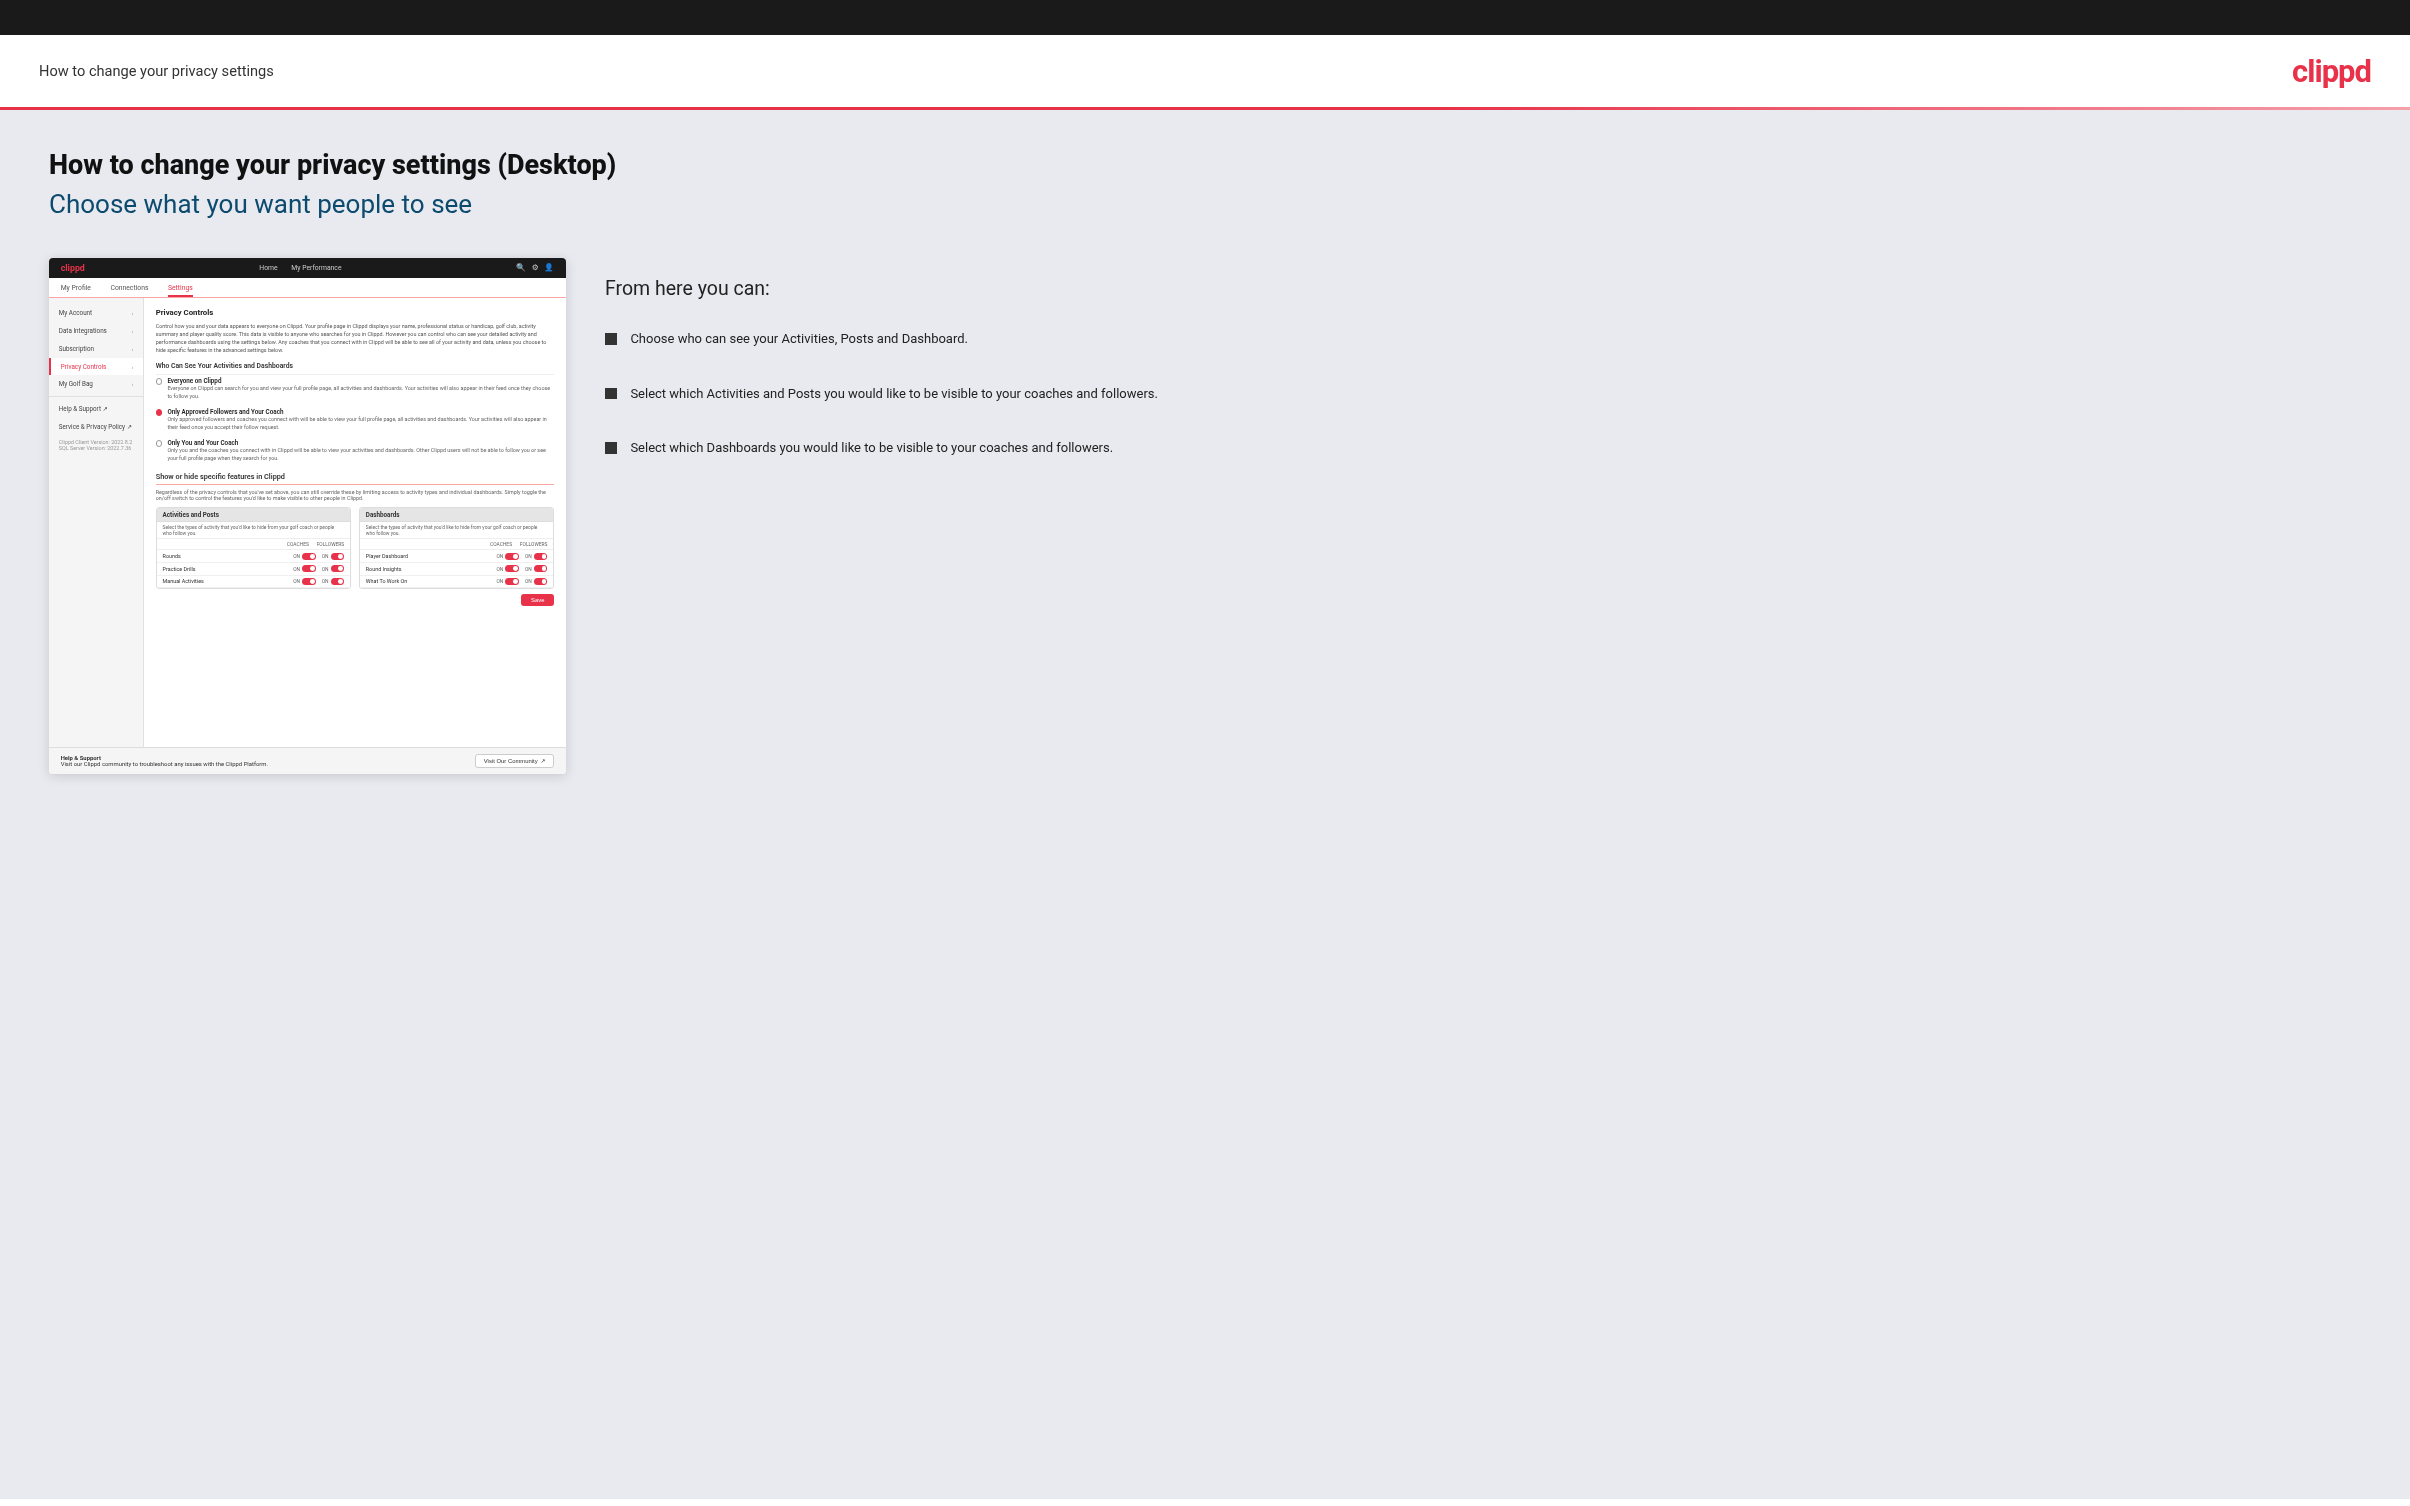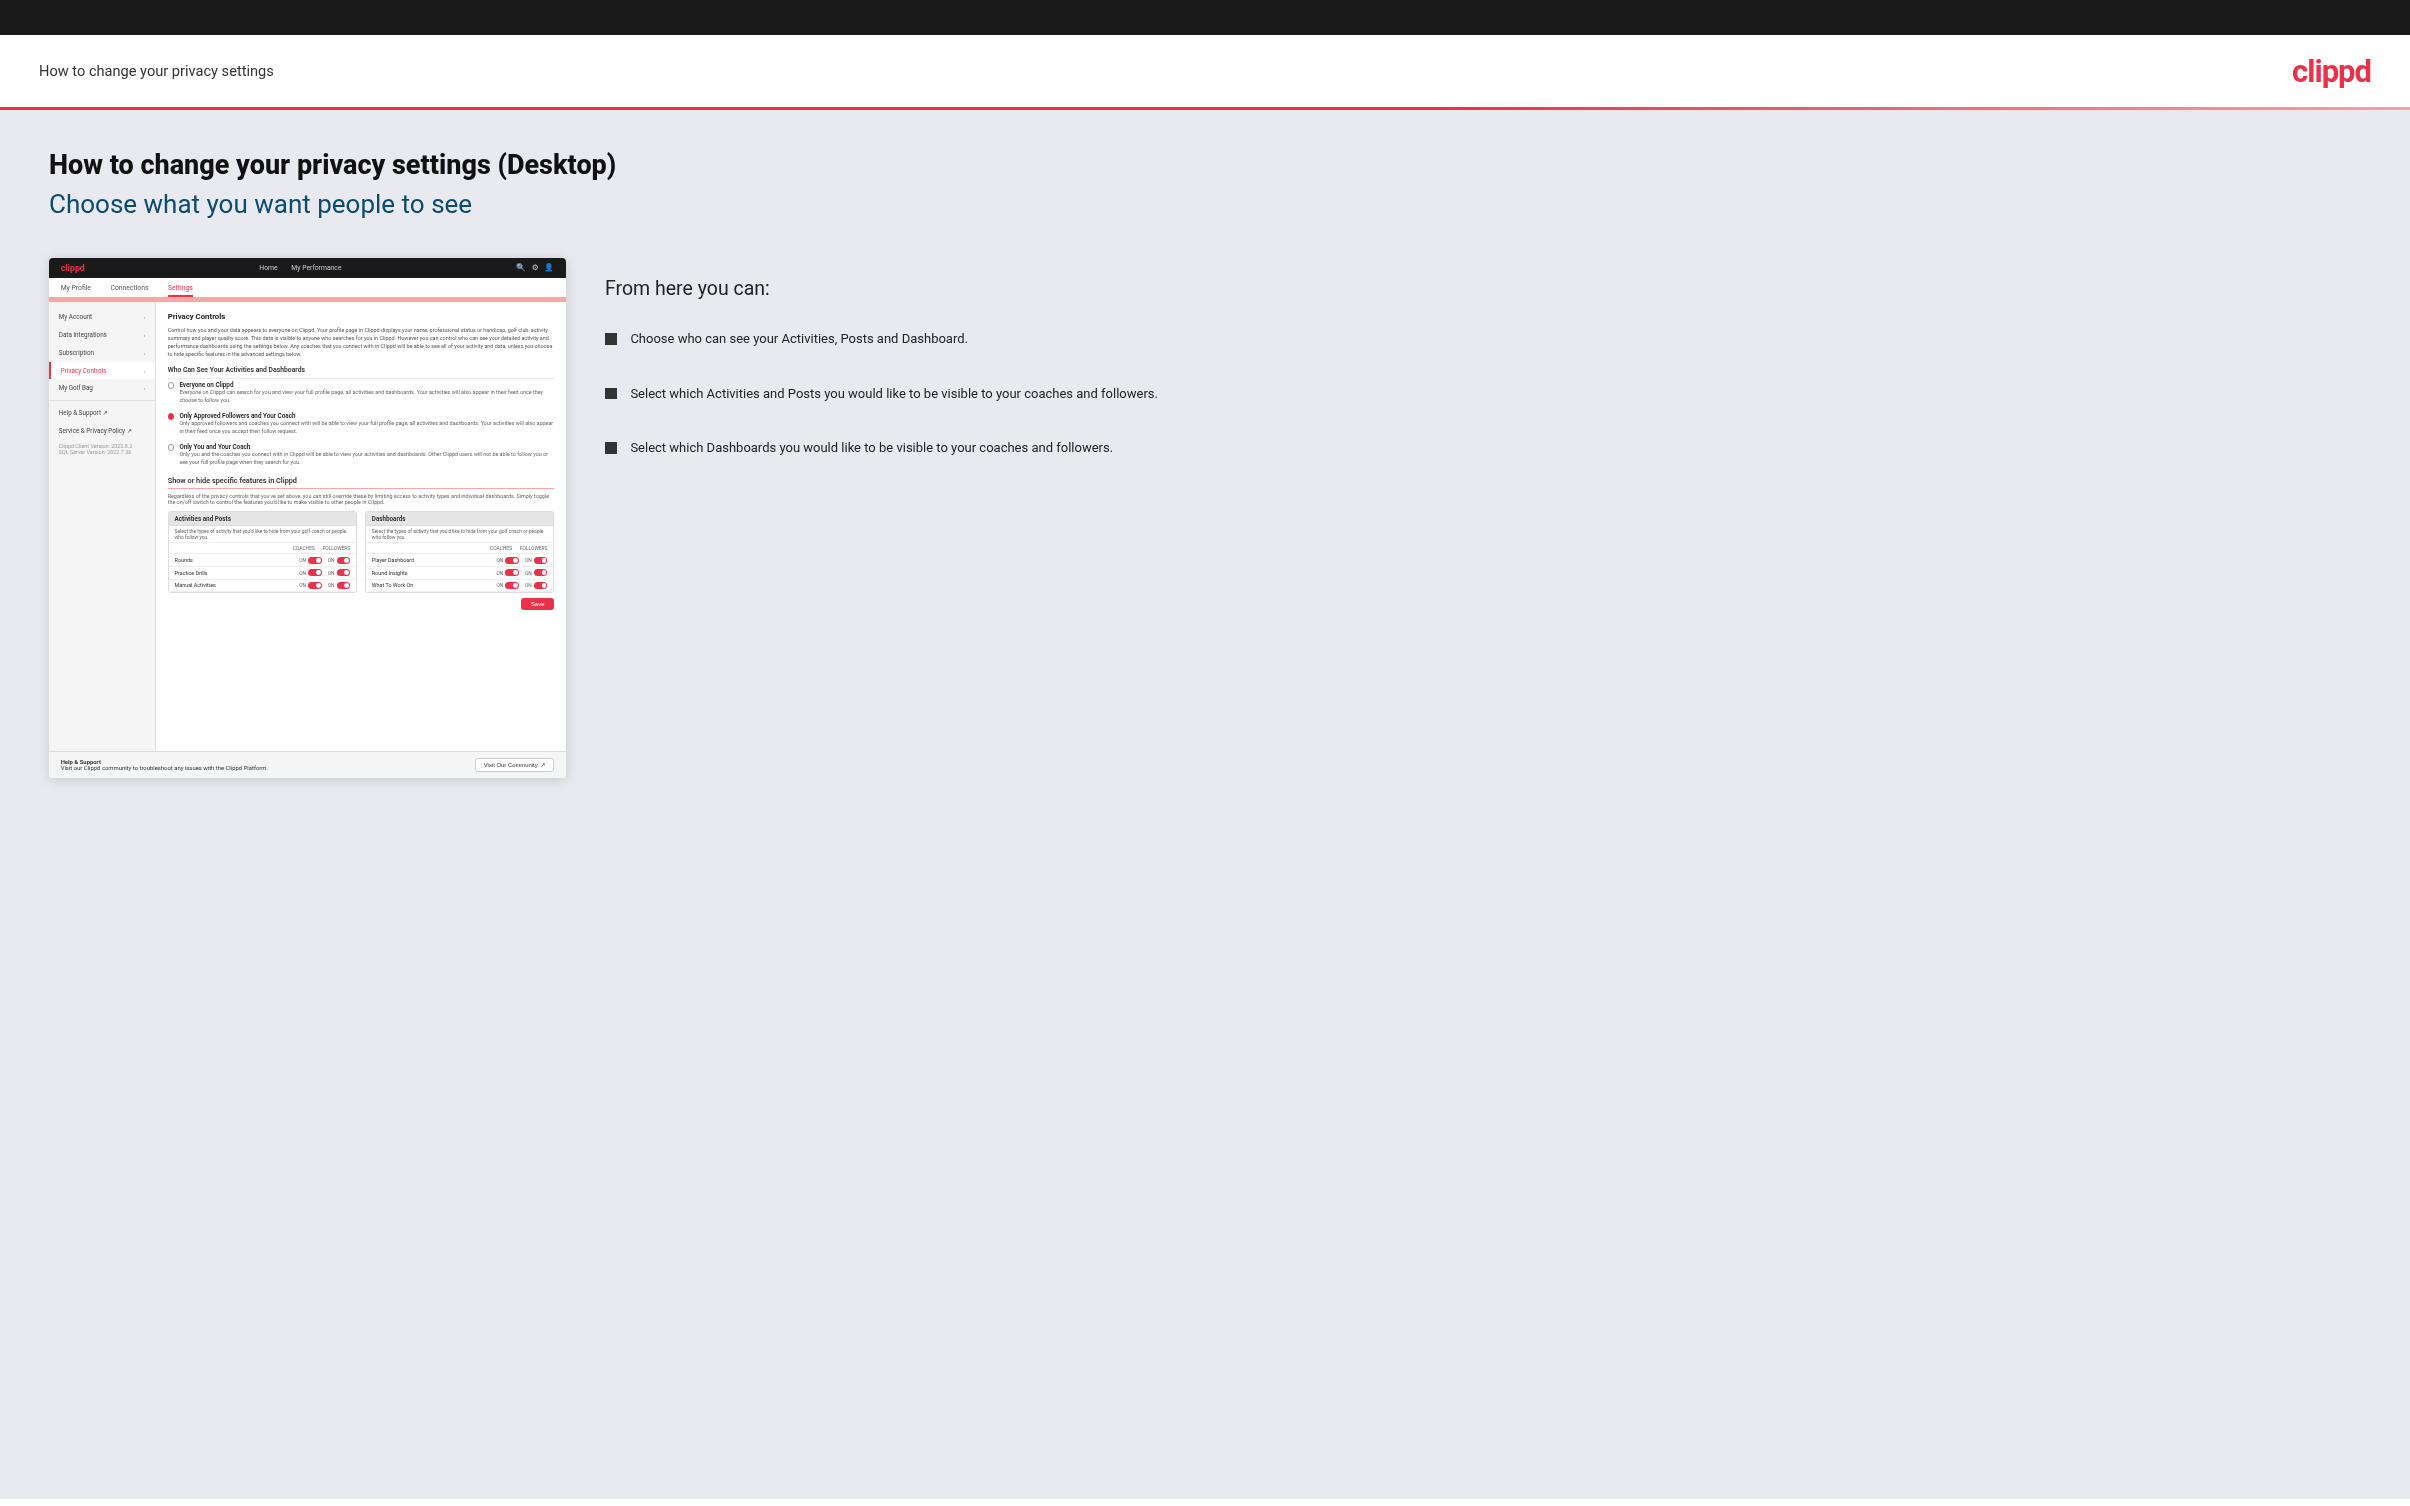--- a/index.html
+++ b/index.html
@@ -106,37 +106,37 @@
       gap: 5.9px;
       font-size: 7.8px;
       color: #ccc;
     }
 
     .mock-sub-nav {
       background: #fff;
       display: flex;
       gap: 19.5px;
       padding: 5.9px 11.7px 0 11.7px;
-      border-bottom: 5px solid #fca5a5;
+      border-bottom: 1px solid #fca5a5;
       font-size: 6.8px;
       color: #555;
     }
     .mock-sub-nav span.active {
       color: #e8324a;
       border-bottom: 2px solid #e8324a;
       padding-bottom: 3.9px;
     }
 
     .mock-body {
       display: flex;
       min-height: 449px;
     }
 
     .mock-sidebar {
-      width: 107px;
+      width: 95px;
       background: #f5f5f5;
       border-right: 1px solid #e0e0e0;
       padding: 5.9px 0;
     }
     .mock-sidebar-item {
       padding: 4.9px 9.8px;
       font-size: 6.3px;
       color: #444;
       display: flex;
       justify-content: space-between;

